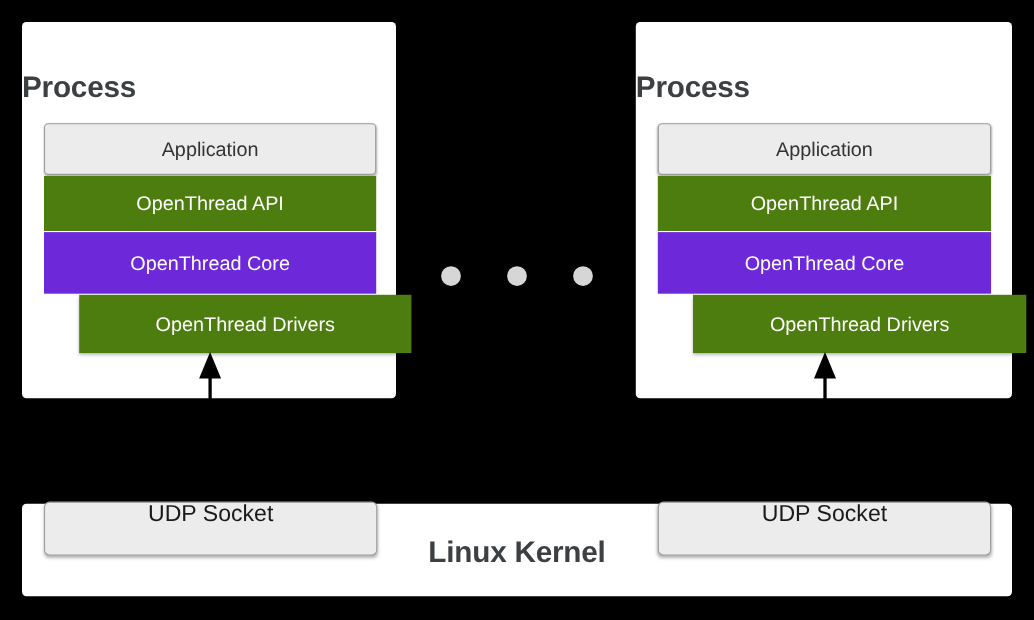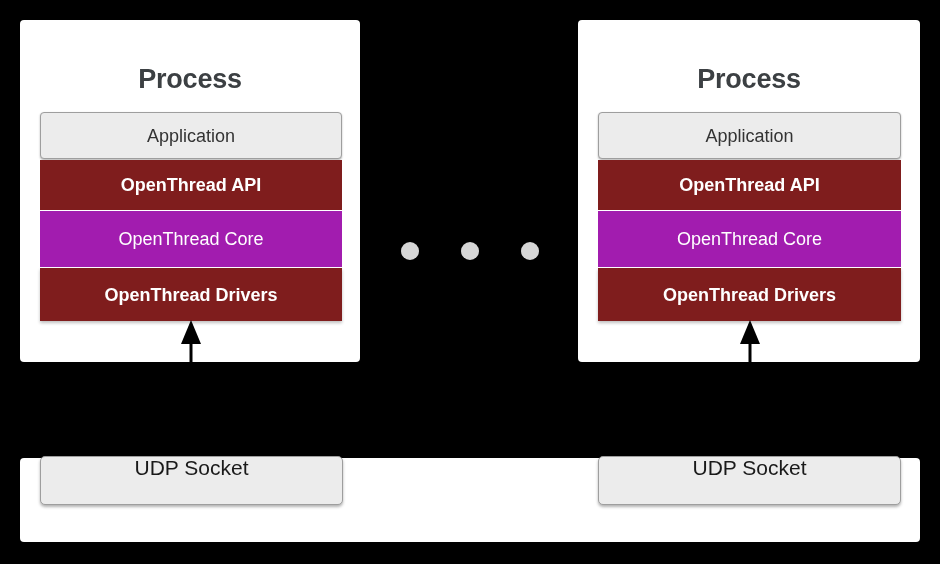--- a/index.html
+++ b/index.html
@@ -25,21 +25,20 @@
     position: absolute;
     background: #ffffff;
     border-radius: 4px;
     box-shadow: 0 1px 3px rgba(0,0,0,0.35);
   }
   .process-title {
     position: absolute;
     left: 0;
     right: 0;
     top: 46px;
-    text-align: center;
     font-size: 27px;
     font-weight: bold;
     color: #3c4043;
     letter-spacing: -0.2px;
     line-height: 1;
   }
 
   
   .layer {
     position: absolute;
@@ -51,30 +50,30 @@
     box-sizing: border-box;
   }
   .layer-app {
     background: #ececec;
     border: 1px solid #9e9e9e;
     border-radius: 4px;
     color: #333333;
     box-shadow: 0 1px 2px rgba(0,0,0,0.30);
   }
   .layer-cyan {
-    background: #7f1d1d;
+    background: #4d7c0f;
     color: #ffffff;
-    font-weight: bold;
   }
   .layer-blue {
-    background: #a21caf;
+    background: #6d28d9;
     color: #ffffff;
   }
   .layer-shadow-bottom {
     box-shadow: 0 2px 3px rgba(0,0,0,0.25);
+    margin-left: 32px;
   }
 
   
   .arrow {
     position: absolute;
   }
 
   
   .dot {
     position: absolute;
@@ -172,18 +171,19 @@
     <line x1="17" y1="50" x2="17" y2="14" stroke="#000000" stroke-width="3"></line>
     <polygon points="17,2 27,26 7,26" fill="#000000"></polygon>
   </svg>
 
   <div class="kernel-box" style="left:20px; top:458px; width:900px; height:84px;"></div>
 
   <div class="socket-box" style="left:40px; top:456px; width:303px; height:49px;">
     <span>UDP Socket</span>
   </div>
 
+  <div class="kernel-title" style="left:360px; top:489px; width:220px;">Linux Kernel</div>
 
   <div class="socket-box" style="left:598px; top:456px; width:303px; height:49px;">
     <span>UDP Socket</span>
   </div>
 
 </div>
 
 </body></html>

